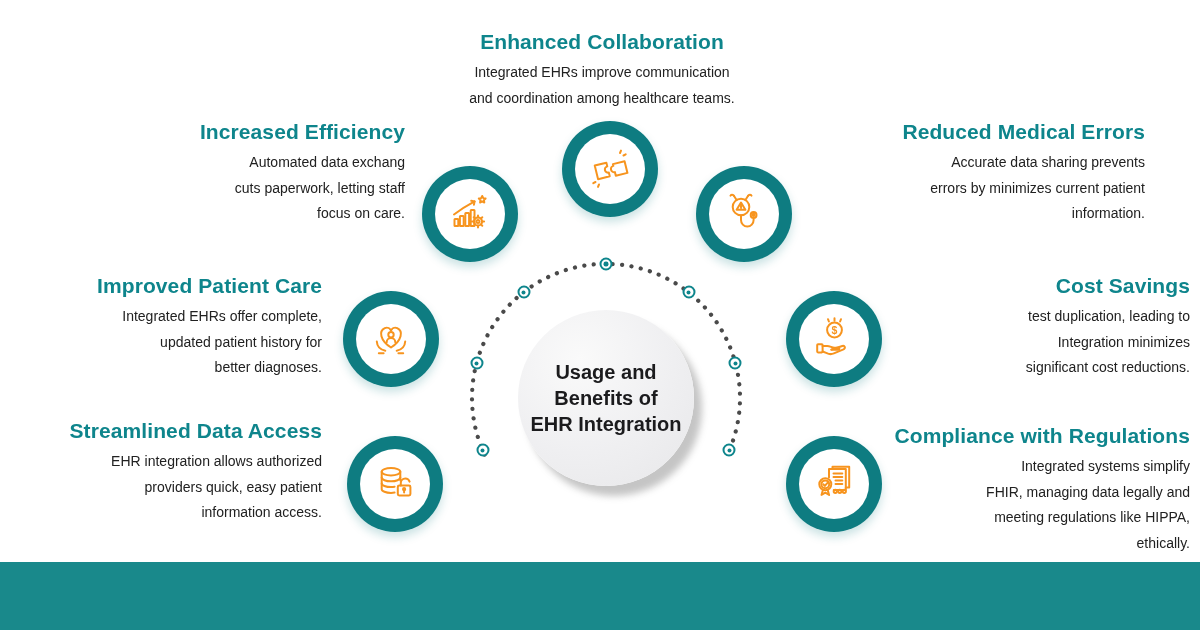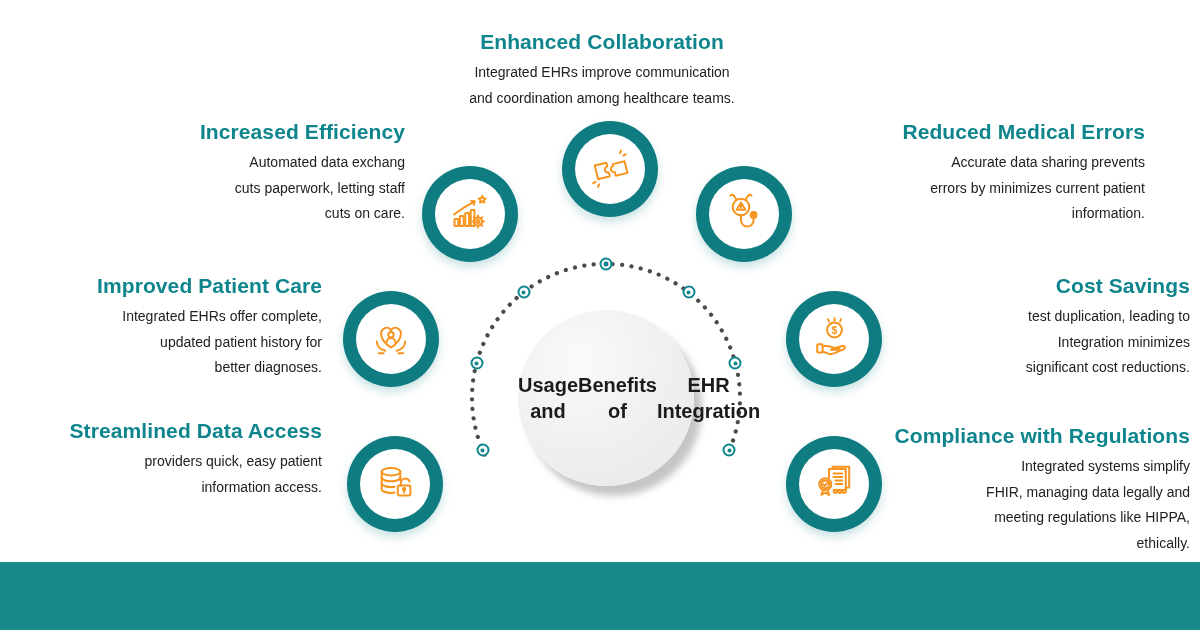--- a/index.html
+++ b/index.html
@@ -29,21 +29,21 @@
     box-shadow:0 5px 10px rgba(14,124,129,.22)}
   .icon-circle .inner{width:70px;height:70px;border-radius:50%;background:#fff;
     display:flex;align-items:center;justify-content:center}
   .icon-circle svg{stroke:var(--orange);fill:none;stroke-width:2;stroke-linecap:round;stroke-linejoin:round}
   svg text{font-family:"Liberation Sans",sans-serif}
 
   
   .center-circle{position:absolute;left:518px;top:310px;width:176px;height:176px;border-radius:50%;
     background:radial-gradient(circle at 35% 28%,#fafafa 0%,#efeff1 55%,#e7e7e9 100%);
     box-shadow:8px 10px 7px rgba(110,110,110,.4);
-    display:flex;flex-direction:row;align-items:center;justify-content:flex-start;z-index:3}
+    display:flex;flex-direction:column;align-items:center;justify-content:center;z-index:3}
   .center-circle .ct{font-size:20px;font-weight:700;color:#1B1B1D;line-height:26px;text-align:center}
   .arc-svg{position:absolute;left:430px;top:245px;z-index:1}
   .arc-node{position:absolute;width:13px;height:13px;border-radius:50%;background:#fff;
     border:2.5px solid var(--teal_heading);transform:translate(-50%,-50%);z-index:2;
     display:flex;align-items:center;justify-content:center}
   .arc-node::after{content:"";width:4.5px;height:4.5px;border-radius:50%;background:var(--teal_heading)}
 
   
   .footer{position:absolute;left:0;top:562px;width:1200px;height:68px;background:var(--teal_footer)}
 </style>
@@ -73,21 +73,21 @@
   <div class="benefit align-c" style="left:377px;top:30px;width:450px">
     <h3>Enhanced Collaboration</h3>
     <div class="line">Integrated EHRs improve communication</div>
     <div class="line">and coordination among healthcare teams.</div>
   </div>
 
   <div class="benefit align-r" style="left:105px;top:120px;width:300px">
     <h3>Increased Efficiency</h3>
     <div class="line">Automated data exchang</div>
     <div class="line">cuts paperwork, letting staff</div>
-    <div class="line">cuts on care.</div>
+    <div class="line">focus on care.</div>
   </div>
 
   <div class="benefit align-l" style="left:815px;top:120px;width:330px">
     <h3>Reduced Medical Errors</h3>
     <div class="line">Accurate data sharing prevents</div>
     <div class="line">errors by minimizes current patient</div>
     <div class="line">information.</div>
   </div>
 
   <div class="benefit align-r" style="left:22px;top:274px;width:300px">
@@ -99,20 +99,21 @@
 
   <div class="benefit align-l" style="left:890px;top:274px;width:300px">
     <h3>Cost Savings</h3>
     <div class="line">test duplication, leading to</div>
     <div class="line">Integration minimizes</div>
     <div class="line">significant cost reductions.</div>
   </div>
 
   <div class="benefit align-r" style="left:22px;top:419px;width:300px">
     <h3>Streamlined Data Access</h3>
+    <div class="line">EHR integration allows authorized</div>
     <div class="line">providers quick, easy patient</div>
     <div class="line">information access.</div>
   </div>
 
   <div class="benefit align-l" style="left:890px;top:424px;width:300px">
     <h3>Compliance with Regulations</h3>
     <div class="line">Integrated systems simplify</div>
     <div class="line">FHIR, managing data legally and</div>
     <div class="line">meeting regulations like HIPPA,</div>
     <div class="line">ethically.</div>

